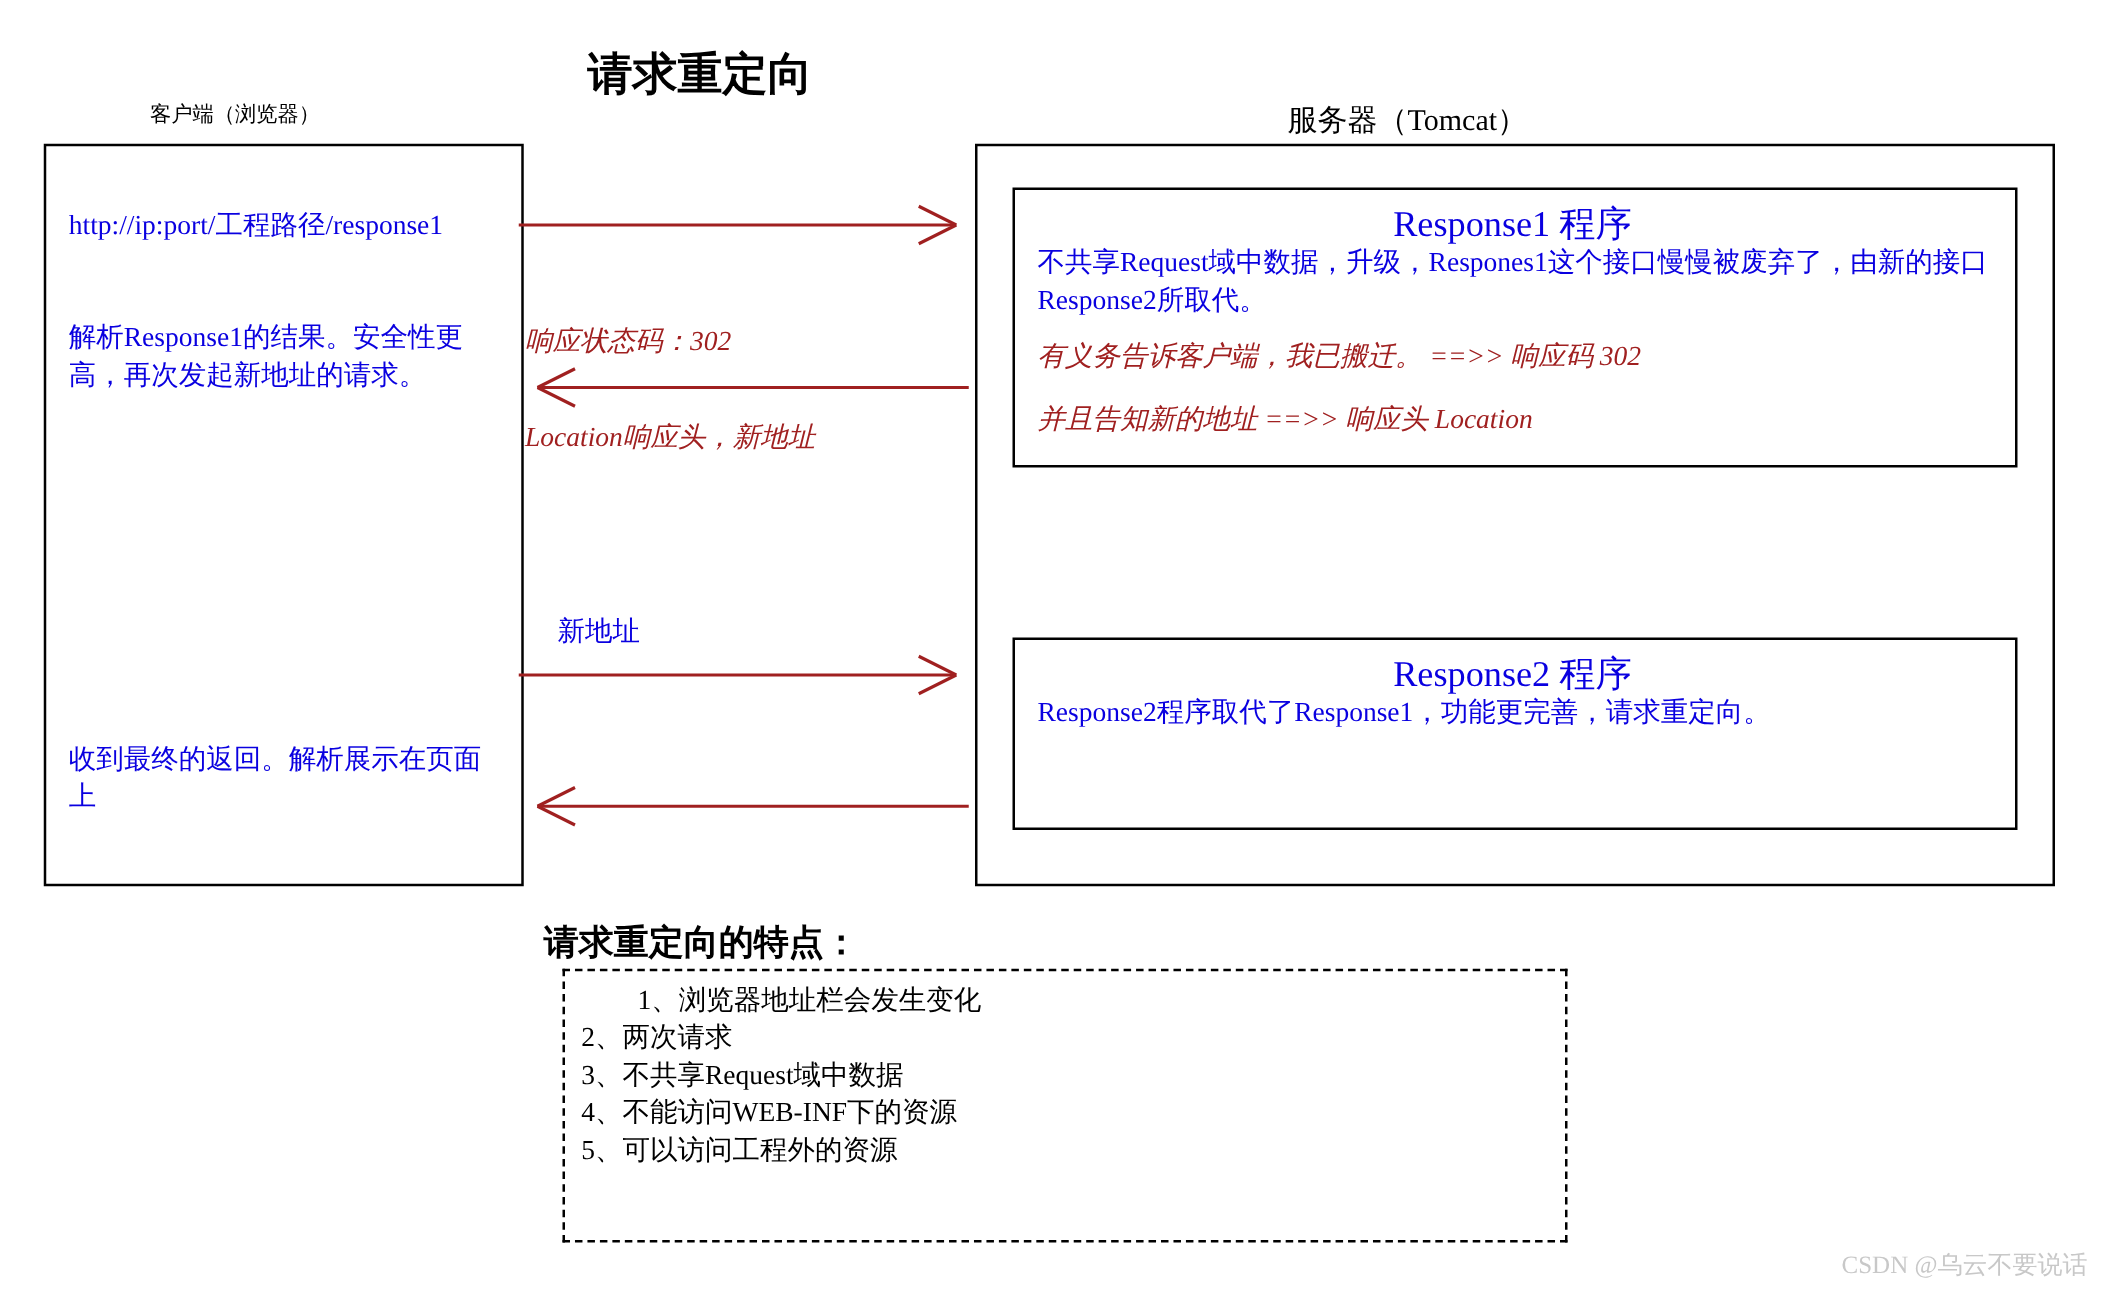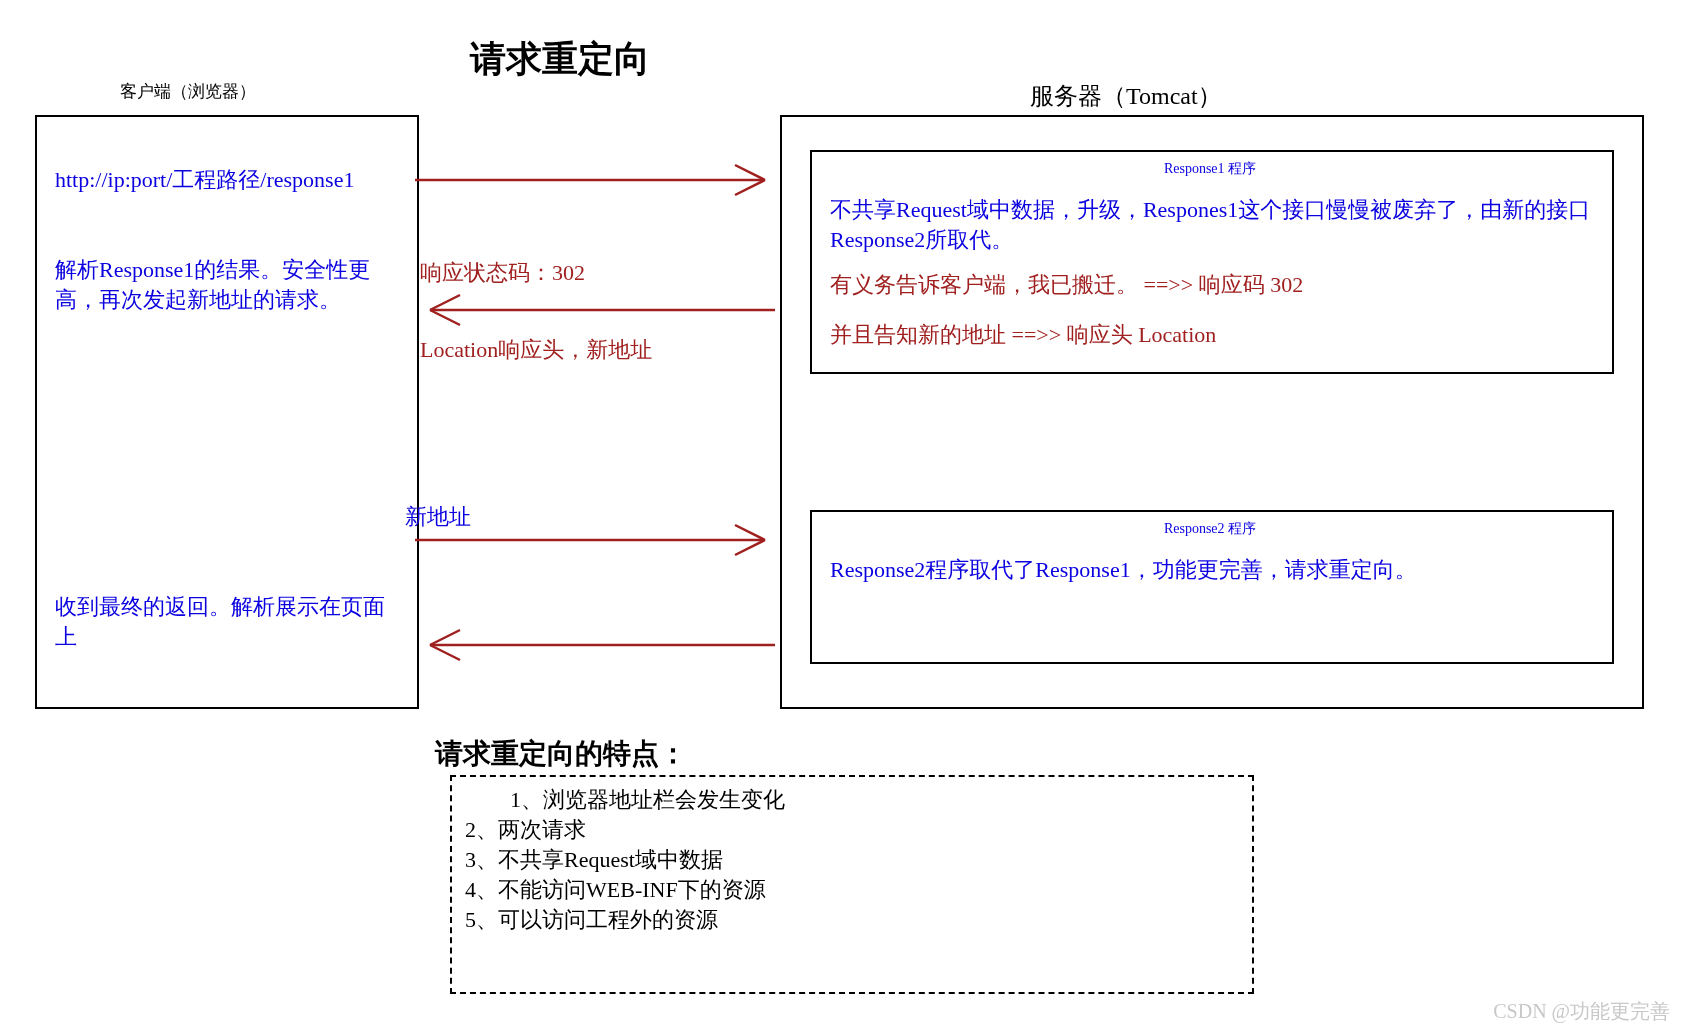--- a/index.html
+++ b/index.html
@@ -9,27 +9,27 @@
     height: 1035px;
     background: #ffffff;
     font-family: "SimSun", "宋体", "Microsoft YaHei", serif;
     font-size: 22px;
     color: #000;
     position: relative;
     overflow: hidden;
   }
   .abs { position: absolute; }
   .blue { color: #0a00e0; }
-  .red  { color: #a02020; }
+  .red  { color: #a02020; font-style: italic; }
   .black{ color: #000; }
   .title { font-size: 36px; font-weight: bold; font-family: "KaiTi","楷体",serif; }
   .section-title { font-size: 28px; font-weight: bold; font-family: "KaiTi","楷体",serif; }
   .box { border: 2px solid #000; background: transparent; }
   .dashed-box { border: 2px dashed #000; background: transparent; }
-  .inner-title { text-align: center; color: #0a00e0; font-size: 14px; }
+  .inner-title { text-align: center; color: #0a00e0; font-size: 29px; }
   .watermark { color: #c8c8c8; font-size: 20px; }
   svg.arrow { position: absolute; overflow: visible; }
   .txt { line-height: 1.35; }
 </style>
 </head>
 <body>
 
 <div class="abs title black" style="left:470px; top:35px;">请求重定向</div>
 
 <div class="abs black" style="left:120px; top:80px; font-size:17px;">客户端（浏览器）</div>
@@ -63,21 +63,21 @@
 </svg>
 
 <div class="abs red txt" style="left:420px; top:258px;">响应状态码：302</div>
 <svg class="arrow" style="left:415px; top:290px; width:370px; height:40px;">
   <line x1="360" y1="20" x2="15" y2="20" stroke="#a02020" stroke-width="2.5"></line>
   <line x1="15" y1="20" x2="45" y2="5" stroke="#a02020" stroke-width="2.5"></line>
   <line x1="15" y1="20" x2="45" y2="35" stroke="#a02020" stroke-width="2.5"></line>
 </svg>
 <div class="abs red txt" style="left:420px; top:335px;">Location响应头，新地址</div>
 
-<div class="abs blue txt" style="left:405px; top:490px;margin-top:12px;">新地址</div>
+<div class="abs blue txt" style="left:446px; top:490px;">新地址</div>
 <svg class="arrow" style="left:415px; top:520px; width:370px; height:40px;">
   <line x1="0" y1="20" x2="350" y2="20" stroke="#a02020" stroke-width="2.5"></line>
   <line x1="350" y1="20" x2="320" y2="5" stroke="#a02020" stroke-width="2.5"></line>
   <line x1="350" y1="20" x2="320" y2="35" stroke="#a02020" stroke-width="2.5"></line>
 </svg>
 
 <svg class="arrow" style="left:415px; top:625px; width:370px; height:40px;">
   <line x1="360" y1="20" x2="15" y2="20" stroke="#a02020" stroke-width="2.5"></line>
   <line x1="15" y1="20" x2="45" y2="5" stroke="#a02020" stroke-width="2.5"></line>
   <line x1="15" y1="20" x2="45" y2="35" stroke="#a02020" stroke-width="2.5"></line>
@@ -85,13 +85,13 @@
 
 <div class="abs section-title black" style="left:435px; top:735px;">请求重定向的特点：</div>
 
 <div class="abs dashed-box" style="left:450px; top:775px; width:800px; height:215px;"></div>
 <div class="abs black txt" style="left:482px; top:785px;margin-left:28px;">1、浏览器地址栏会发生变化</div>
 <div class="abs black txt" style="left:465px; top:815px;">2、两次请求</div>
 <div class="abs black txt" style="left:465px; top:845px;">3、不共享Request域中数据</div>
 <div class="abs black txt" style="left:465px; top:875px;">4、不能访问WEB-INF下的资源</div>
 <div class="abs black txt" style="left:465px; top:905px;">5、可以访问工程外的资源</div>
 
-<div class="abs watermark" style="right:20px; bottom:10px;">CSDN @功能更完善</div>
+<div class="abs watermark" style="right:20px; bottom:10px;">CSDN @乌云不要说话</div>
 
 </body></html>

